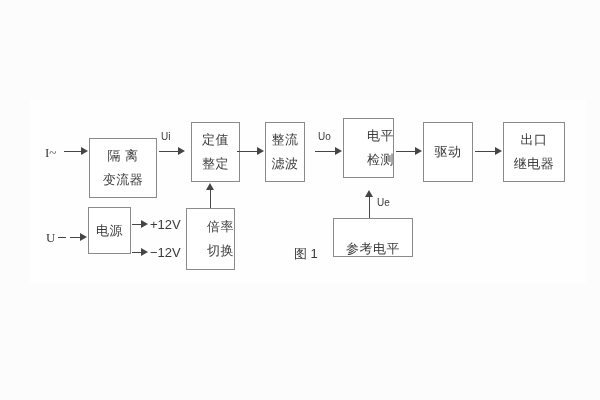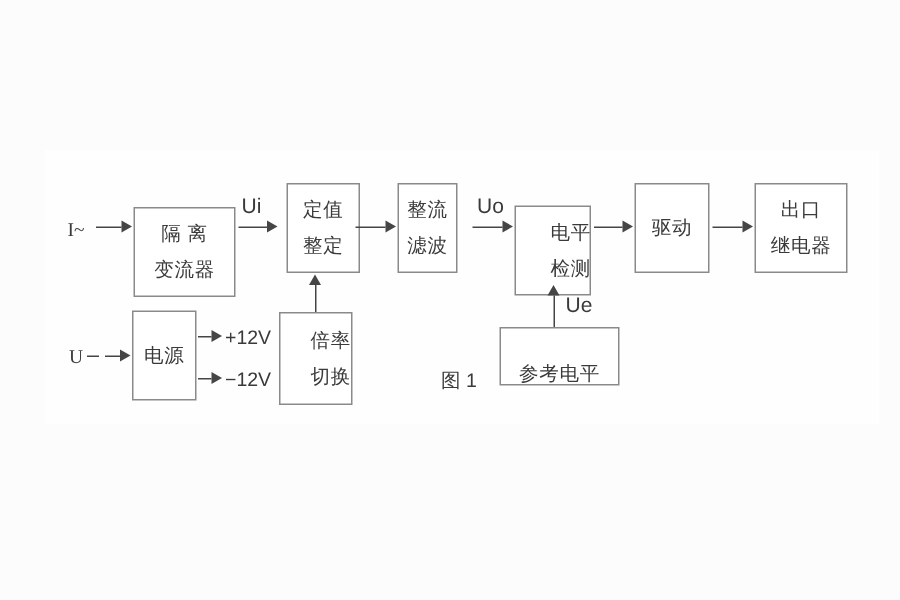--- a/index.html
+++ b/index.html
@@ -26,21 +26,21 @@
     display:flex;flex-direction:column;
     align-items:center;justify-content:center;
     gap:10px;
     font-size:13px;line-height:14px;
     color:var(--text);
     letter-spacing:0.5px;
     white-space:pre;
   }
   .lbl{
     position:absolute;
-    font-size:14px;line-height:12px;
+    font-size:10px;line-height:12px;
     color:var(--text);
     white-space:pre;
   }
   .lbl.big{font-size:13px;line-height:13px;}
   .serif{font-family:"Liberation Serif","DejaVu Serif",serif;}
   .harrow{position:absolute;height:1px;background:var(--line);}
   .harrow::after{
     content:"";position:absolute;right:-7px;top:-4px;width:0;height:0;
     border-left:7px solid var(--line);
     border-top:4px solid transparent;
@@ -69,33 +69,33 @@
     <span>变流器</span>
   </div>
   <div class="box" style="left:191px;top:122px;width:49px;height:60px;align-items:center;">
     <span>定值</span>
     <span>整定</span>
   </div>
   <div class="box" style="left:265px;top:122px;width:40px;height:60px;">
     <span>整流</span>
     <span>滤波</span>
   </div>
-  <div class="box" style="left:343px;top:137px;width:51px;height:60px;padding-left:24px;">
+  <div class="box" style="left:343px;top:118px;width:51px;height:60px;padding-left:24px;">
     <span>电平</span>
     <span>检测</span>
   </div>
   <div class="box" style="left:423px;top:122px;width:50px;height:60px;">
     <span>驱动</span>
   </div>
   <div class="box" style="left:503px;top:122px;width:62px;height:60px;">
     <span>出口</span>
     <span>继电器</span>
   </div>
 
-  <div class="box" style="left:88px;top:207px;width:43px;height:60px;">
+  <div class="box" style="left:88px;top:207px;width:43px;height:47px;">
     <span>电源</span>
   </div>
   <div class="box" style="left:186px;top:208px;width:49px;height:62px;align-items:flex-end;">
     <span>倍率</span>
     <span>切换</span>
   </div>
   <div class="box" style="left:333px;top:218px;width:80px;height:39px;justify-content:flex-end;">
     <span>参考电平</span>
   </div>
 

